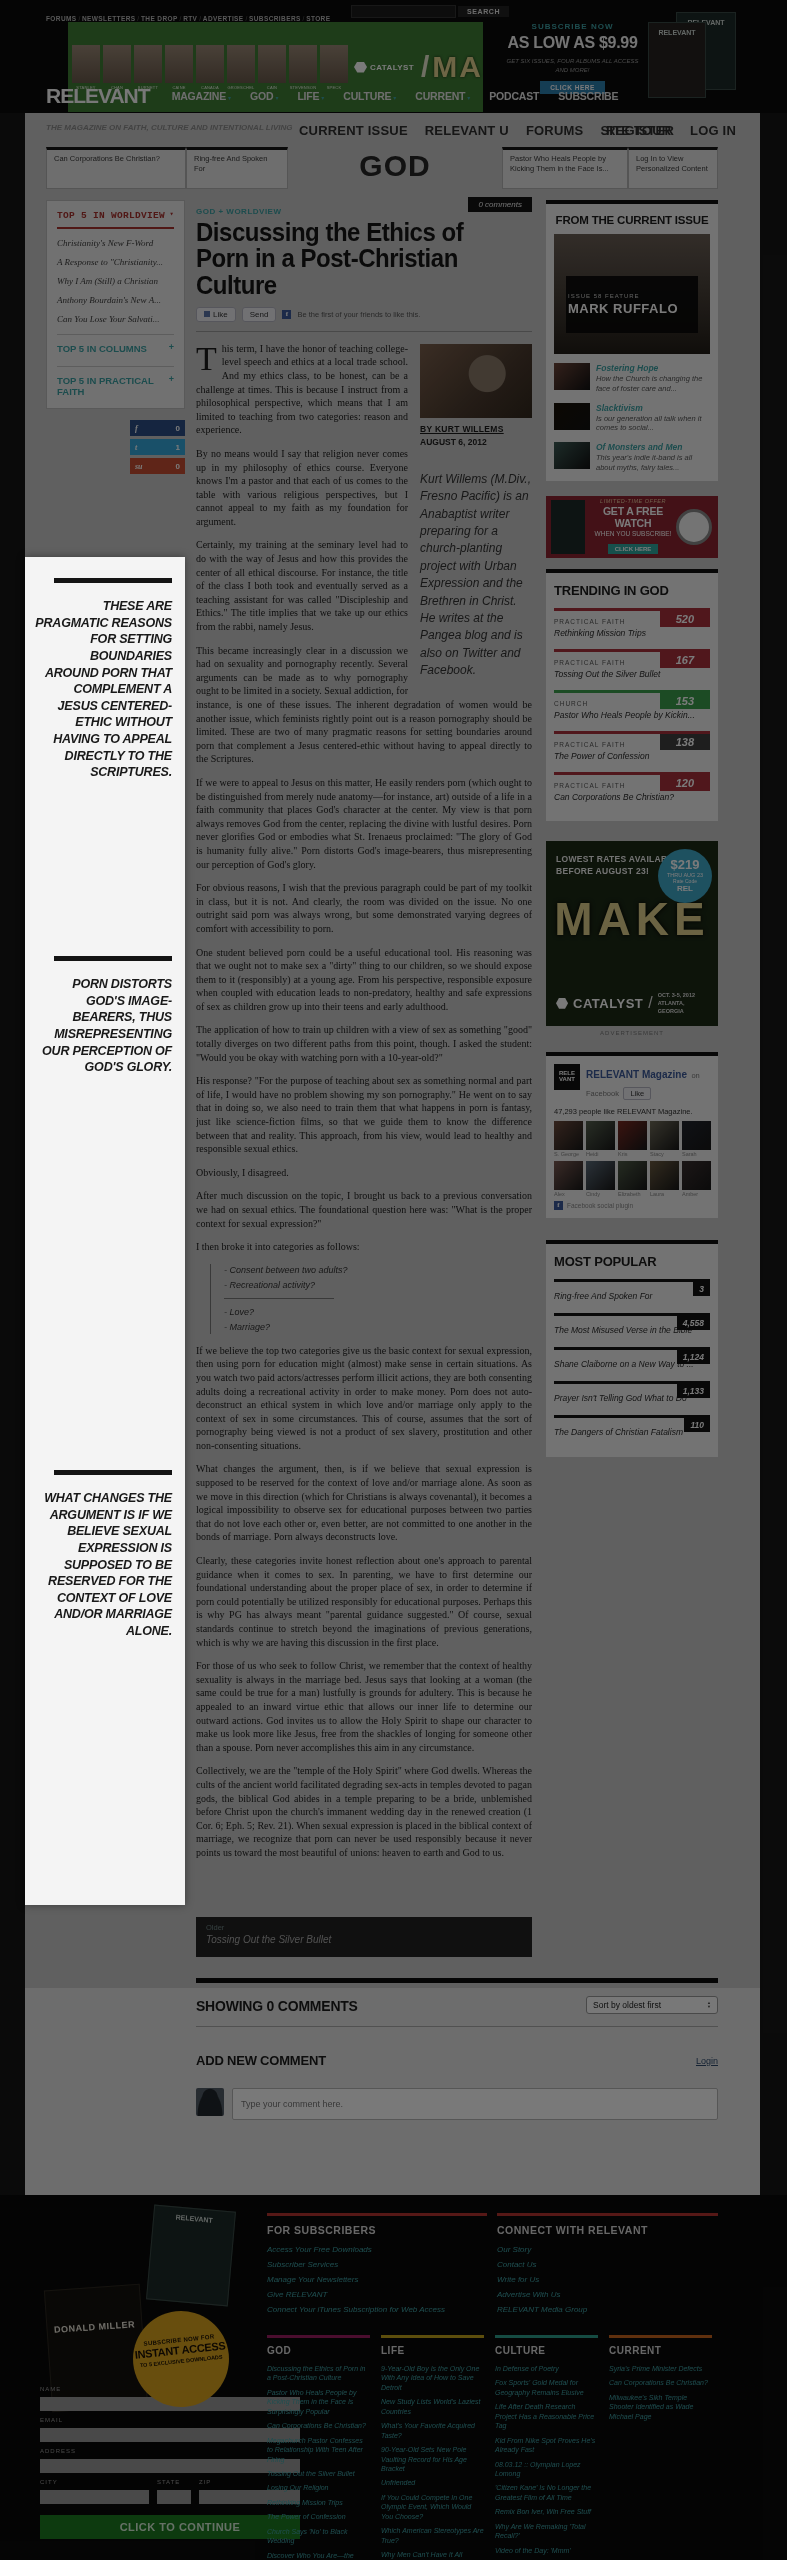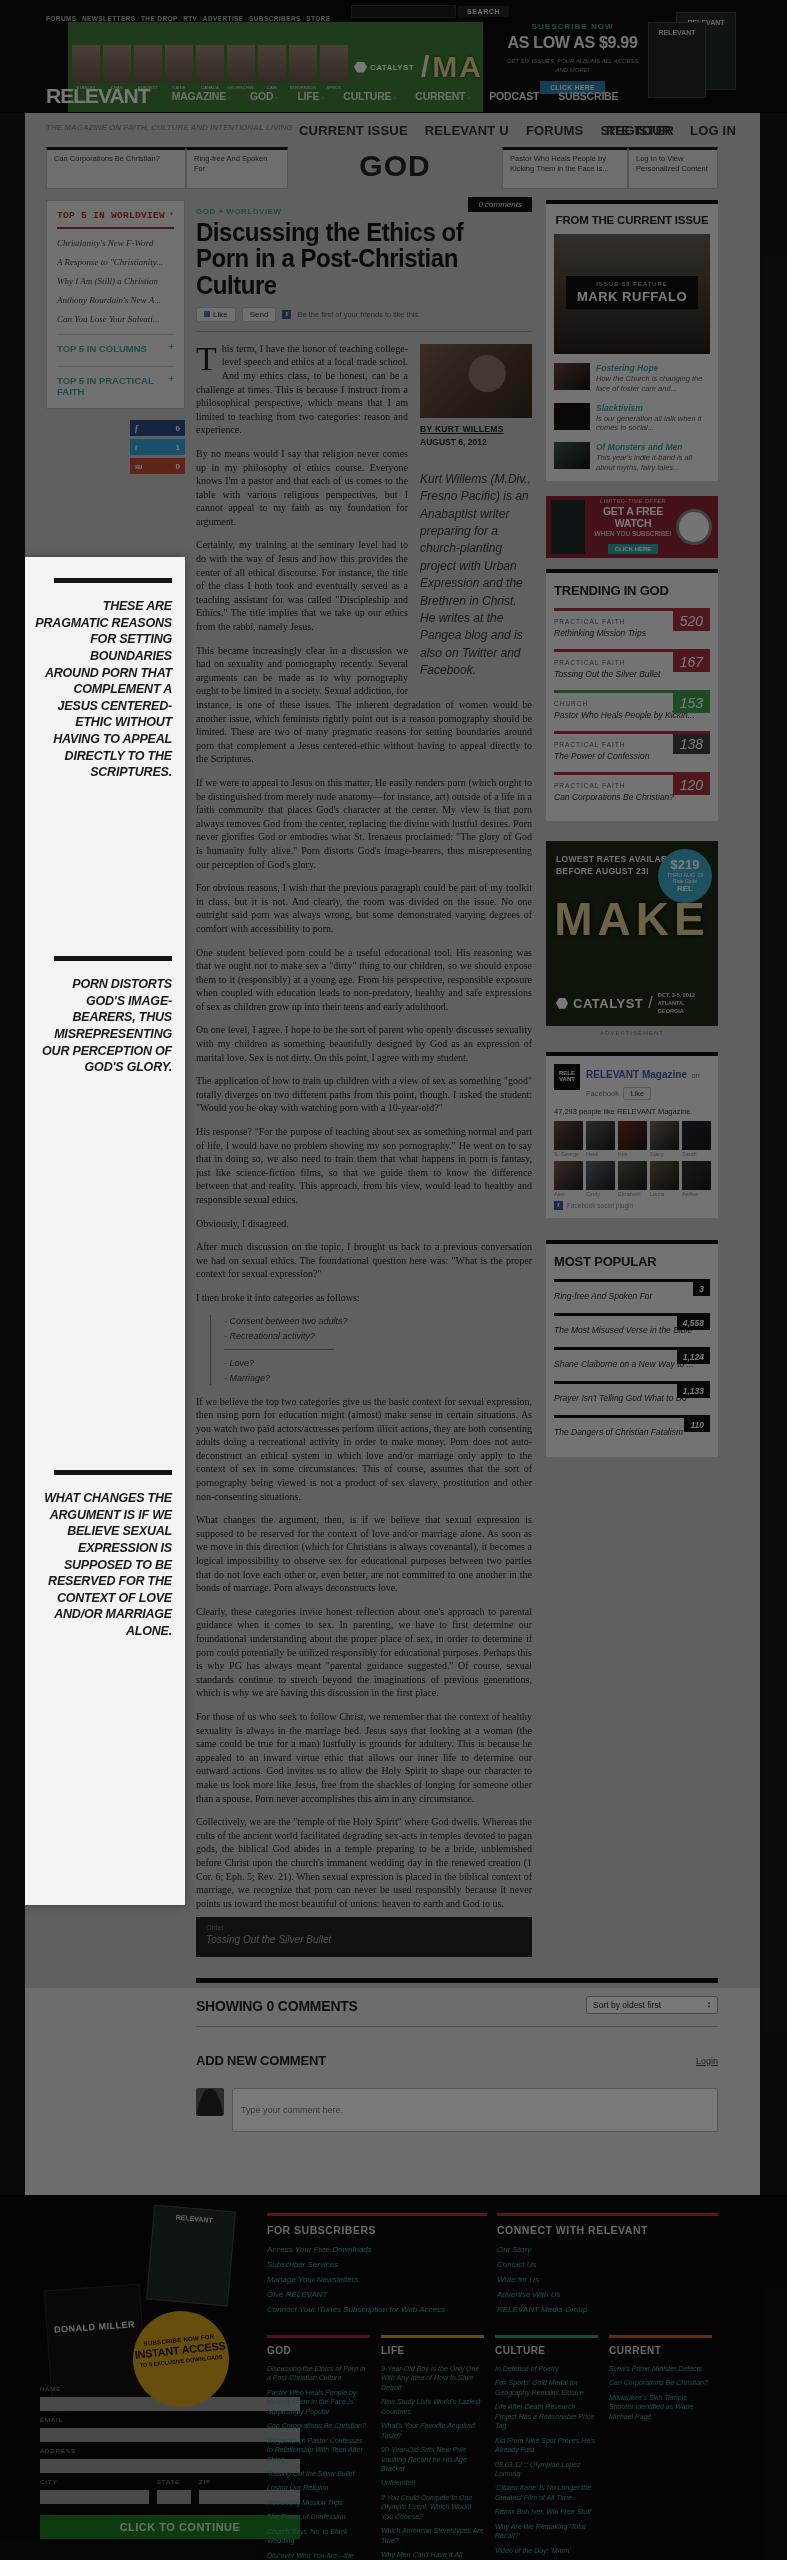--- a/index.html
+++ b/index.html
@@ -109,41 +109,41 @@
   .pq{position:absolute;left:10px;right:13px;text-align:right;}
   .pq0{top:21px;} .pq1{top:399px;} .pq2{top:913px;}
   .pq .rule{border-top:5px solid #141414;width:118px;margin-left:auto;margin-bottom:15px;}
   .pq .txt{font-size:12.5px;font-weight:bold;font-style:italic;line-height:1.33;color:#191919;letter-spacing:-.2px;}
   
   .rightcol{position:absolute;top:200px;left:546px;width:172px;}
   .rbox{background:#f1f1f1;border-top:4px solid #111;padding:8px;box-sizing:border-box;}
   .r-title{font-size:11.5px;font-weight:bold;color:#1c1c1c;letter-spacing:-.2px;text-align:center;margin:2px 0 8px;}
   .feat{height:120px;background:linear-gradient(#6a5f56,#3a332c 70%,#221d18);position:relative;}
   .feat-label{position:absolute;left:12px;right:12px;top:42px;background:rgba(10,10,10,.92);
-              text-align:center;padding:5px 2px;}
+              text-align:left;padding:17px 2px;}
   .feat-tag{color:#c9c9c9;font-size:6px;letter-spacing:1px;}
   .feat-name{color:#fff;font-size:13px;font-weight:bold;letter-spacing:.5px;margin-top:2px;}
   .ci-item{display:flex;gap:6px;margin-top:9px;cursor:pointer;}
   .ci-thumb{width:36px;height:27px;flex-shrink:0;}
   .ci-title{color:#3b9fa2;font-size:8.5px;font-weight:bold;font-style:italic;}
   .ci-desc{color:#555;font-size:7.5px;font-style:italic;line-height:1.3;margin-top:1px;}
   .watch-ad{height:62px;background:#8c2430;margin-top:15px;display:flex;align-items:center;cursor:pointer;}
   .wa-cover{width:34px;height:54px;background:#1d2a28;margin:0 5px;flex-shrink:0;}
   .wa-mid{flex:1;text-align:center;color:#fff;}
   .wa1{font-size:5.5px;font-style:italic;color:#e8c9a0;letter-spacing:.5px;}
   .wa2{font-size:10.5px;font-weight:bold;letter-spacing:-.2px;margin-top:1px;}
   .wa3{font-size:6.5px;margin-top:1px;}
   .wa-btn{display:inline-block;background:#2ea8a0;font-size:6px;font-weight:bold;padding:2px 7px;margin-top:2px;}
   .wa-watch{width:30px;height:30px;background:#f2f2f2;border-radius:50%;border:3px solid #888;
             margin-right:6px;flex-shrink:0;}
   .sect-title{font-size:13px;font-weight:bold;color:#1c1c1c;letter-spacing:-.2px;margin:2px 0 10px;}
   .tr-item{position:relative;margin-bottom:11px;cursor:pointer;}
   .tr-line{height:3px;}
-  .tr-badge{position:absolute;right:0;top:3px;color:#fff;font-size:14px;font-weight:normal;
-            font-style:italic;padding:2px 7px;}
+  .tr-badge{position:absolute;right:0;top:3px;color:#fff;font-size:11px;font-weight:bold;
+            font-style:italic;padding:2px 16px;}
   .tr-cat{font-size:6.5px;letter-spacing:1px;color:#555;margin-top:7px;}
   .tr-title{font-size:8.5px;font-style:italic;color:#2a2a2a;margin-top:3px;}
   .cata{height:185px;background:#1c2a16;margin-top:20px;position:relative;overflow:hidden;cursor:pointer;}
   .ca-top{color:#f0f0f0;font-size:8.5px;font-weight:bold;letter-spacing:.3px;padding:12px 0 0 10px;line-height:1.5;}
   .ca-circ{position:absolute;right:6px;top:8px;width:54px;height:54px;border-radius:50%;background:#3fa9c9;
            color:#fff;text-align:center;padding-top:8px;box-sizing:border-box;}
   .ca-circ .c1{font-size:13px;font-weight:bold;}
   .ca-circ .c2{font-size:5.5px;}
   .ca-circ .c3{font-size:5px;}
   .ca-circ .c4{font-size:8px;font-weight:bold;}
@@ -186,21 +186,21 @@
              padding:0 6px;box-sizing:border-box;cursor:pointer;}
   .stepper{font-size:4px;line-height:1.1;color:#444;text-align:center;}
   .cm-div{border-top:1px solid #aaa;margin-top:12px;}
   .cm-add-row{display:flex;justify-content:space-between;align-items:center;margin-top:26px;}
   .cm-add{font-size:13px;font-weight:bold;color:#1c1c1c;letter-spacing:-.2px;}
   .cm-login{font-size:9px;color:#2e4a6e;text-decoration:underline;cursor:pointer;}
   .cm-input-row{display:flex;gap:8px;margin-top:20px;}
   .avatar{width:28px;height:28px;border-radius:2px;flex-shrink:0;
           background:radial-gradient(circle at 50% 30%, #20262c 0 7px, transparent 8px),
                      radial-gradient(ellipse at 50% 100%, #20262c 0 12px, transparent 13px),#525c66;}
-  .cm-input{flex:1;height:44px;background:#fdfdfd;border:1px solid #b5b5b5;border-radius:2px;
+  .cm-input{flex:1;height:32px;background:#fdfdfd;border:1px solid #b5b5b5;border-radius:2px;
             font-size:9px;color:#333;padding:6px 8px;box-sizing:border-box;font-family:"Liberation Sans",sans-serif;}
   
   .footer{position:absolute;top:2195px;left:0;width:787px;height:365px;background:#0a0a0a;}
   .ft-cover{position:absolute;left:150px;top:13px;width:82px;height:95px;transform:rotate(5deg);}
   .ft-book{position:absolute;left:48px;top:92px;width:96px;height:122px;background:#14110d;
            border:1px solid #2c2820;transform:rotate(-4deg);color:#e8e4d8;font-size:9px;
            font-weight:bold;text-align:center;padding-top:34px;box-sizing:border-box;letter-spacing:.5px;}
   .ft-circle{position:absolute;left:133px;top:116px;width:96px;height:96px;border-radius:50%;background:#d9a31f;
              transform:rotate(-6deg);text-align:center;color:#1d1205;padding-top:26px;box-sizing:border-box;z-index:2;}
   .fc1{font-size:6px;font-weight:bold;letter-spacing:.3px;}
@@ -408,21 +408,20 @@
           <div class="au-date">AUGUST 6, 2012</div>
           <div class="au-bio">Kurt Willems (M.Div., Fresno Pacific) is an Anabaptist writer preparing for a church-planting project with Urban Expression and the Brethren in Christ. He writes at the Pangea blog and is also on Twitter and Facebook.</div>
         </div>
         <p><span class="cap">T</span>his term, I have the honor of teaching college-level speech and ethics at a local trade school. And my ethics class, to be honest, can be a challenge at times. This is because I instruct from a philosophical perspective, which means that I am limited to teaching from two categories: reason and experience.</p>
         <p>By no means would I say that religion never comes up in my philosophy of ethics course. Everyone knows I'm a pastor and that each of us comes to the table with various religious perspectives, but I cannot appeal to my faith as my foundation for argument.</p>
         <p>Certainly, my training at the seminary level had to do with the way of Jesus and how this provides the center of all ethical discourse. For instance, the title of the class I both took and eventually served as a teaching assistant for was called "Discipleship and Ethics." The title implies that we take up our ethics from the rabbi, namely Jesus.</p>
         <p>This became increasingly clear in a discussion we had on sexuality and pornography recently. Several arguments can be made as to why pornography ought to be limited in a society. Sexual addiction, for instance, is one of these issues. The inherent degradation of women would be another issue, which feminists rightly point out is a reason pornography should be limited. These are two of many pragmatic reasons for setting boundaries around porn that complement a Jesus centered-ethic without having to appeal directly to the Scriptures.</p>
         <p>If we were to appeal to Jesus on this matter, He easily renders porn (which ought to be distinguished from merely nude anatomy—for instance, art) outside of a life in a faith community that places God's character at the center. My view is that porn always removes God from the center, replacing the divine with lustful desires. Porn never glorifies God or embodies what St. Irenaeus proclaimed: "The glory of God is humanity fully alive." Porn distorts God's image-bearers, thus misrepresenting our perception of God's glory.</p>
         <p>For obvious reasons, I wish that the previous paragraph could be part of my toolkit in class, but it is not. And clearly, the room was divided on the issue. No one outright said porn was always wrong, but some demonstrated varying degrees of comfort with accessibility to porn.</p>
         <p>One student believed porn could be a useful educational tool. His reasoning was that we ought not to make sex a "dirty" thing to our children, so we should expose them to it (responsibly) at a young age. From his perspective, responsible exposure when coupled with education leads to non-predatory, healthy and safe expressions of sex as children grow up into their teens and early adulthood.</p>
-        <p>On one level, I agree. I hope to be the sort of parent who openly discusses sexuality with my children as something beautifully designed by God as an expression of marital love. Sex is not dirty. On this point, I agree with my student.</p>
         <p>The application of how to train up children with a view of sex as something "good" totally diverges on two different paths from this point, though. I asked the student: "Would you be okay with watching porn with a 10-year-old?"</p>
         <p>His response? "For the purpose of teaching about sex as something normal and part of life, I would have no problem showing my son pornography." He went on to say that in doing so, we also need to train them that what happens in porn is fantasy, just like science-fiction films, so that we guide them to know the difference between that and reality. This approach, from his view, would lead to healthy and responsible sexual ethics.</p>
         <p>Obviously, I disagreed.</p>
         <p>After much discussion on the topic, I brought us back to a previous conversation we had on sexual ethics. The foundational question here was: "What is the proper context for sexual expression?"</p>
         <p>I then broke it into categories as follows:</p>
         <div class="cat-list">
           <div class="row">- Consent between two adults?</div>
           <div class="row">- Recreational activity?</div>
           <div class="dv"></div>
           <div class="row">- Love?</div>

